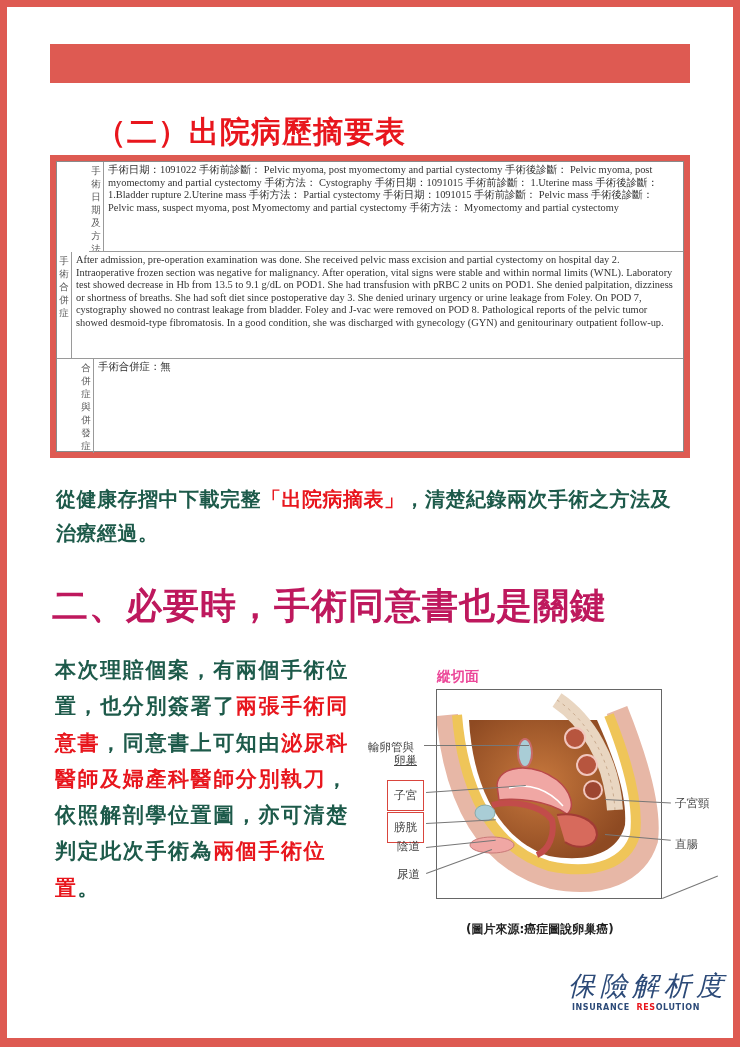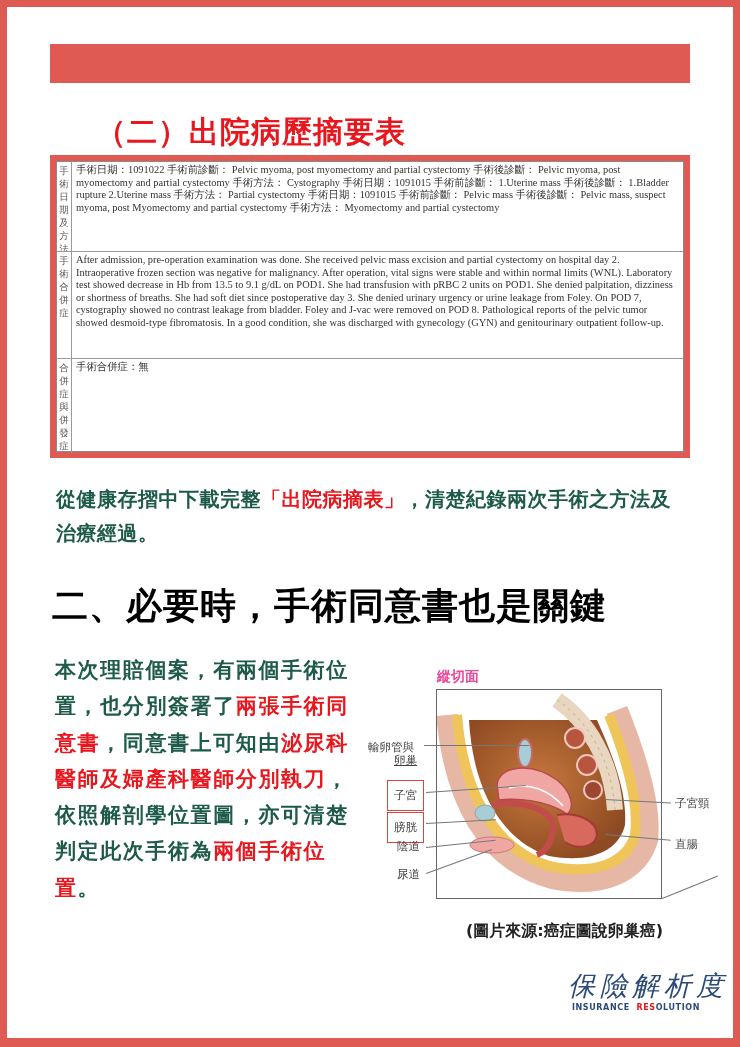--- a/index.html
+++ b/index.html
@@ -20,44 +20,44 @@
   }
   .record-box {
     position: absolute; left: 50px; top: 155px; width: 640px; height: 303px;
     border: 6px solid #de5a52; background: #fff;
   }
   .record-table {
     position: absolute; left: 0; top: 0; right: 0; bottom: 0;
     border: 1px solid #8a8a8a; border-collapse: collapse; width: 100%;
   }
   .record-row { display: flex; border-bottom: 1px solid #9a9a9a; }
-  .record-row:last-child { border-bottom: none; }
+  .record-row:last-child { border-bottom: none; padding-left: 22px; }
   .row-label {
     width: 15px; flex: 0 0 15px; border-right: 1px solid #9a9a9a;
     font-family: "DejaVu Serif", serif; font-size: 9.5px; line-height: 13px;
     color: #555; text-align: center; padding-top: 2px; overflow: hidden;
     word-break: break-all;
   }
   .row-content {
     flex: 1; padding: 2px 4px 0 4px;
     font-family: "Liberation Serif", "DejaVu Serif", serif;
     font-size: 10.4px; line-height: 12.6px; color: #333;
   }
-  .row1 { height: 90px; }
+  .row1 { height: 90px; margin-left: 32px; }
   .row2 { height: 107px; }
   .row3 { height: 94px; }
   .green-para {
     position: absolute; left: 56px; top: 482px; width: 630px;
     font-size: 20px; font-weight: bold; color: #1d5a4a; line-height: 34px;
     letter-spacing: 0.5px;
   }
   .red { color: #e8161d; }
   .big-heading {
     position: absolute; left: 52px; top: 582px;
-    font-size: 36px; font-weight: bold; color: #000000; letter-spacing: 1px;
+    font-size: 36px; font-weight: bold; color: #be185d; letter-spacing: 1px;
     white-space: nowrap;
   }
   .claim-para {
     position: absolute; left: 55px; top: 652px; width: 312px;
     font-size: 21px; font-weight: bold; color: #1d5a4a; line-height: 36.3px;
     letter-spacing: 1.6px;
   }
   .figure-title {
     position: absolute; left: 437px; top: 668px;
     font-size: 14px; font-weight: bold; color: #ec4899;
@@ -66,21 +66,21 @@
     position: absolute; left: 436px; top: 689px; width: 226px; height: 210px;
     border: 1px solid #666; overflow: hidden; background: #fff;
   }
   .fig-label {
     position: absolute; font-size: 11.5px; color: #444; white-space: nowrap; line-height: 13px;
   }
   .fig-label.boxed { border: 1.5px solid #d9453d; padding: 8px 6px; }
   .fig-line { position: absolute; height: 1px; background: #777; transform-origin: 0 0; }
   .caption {
     position: absolute; left: 466px; top: 921px;
-    font-size: 16px; font-weight: bold; color: #222; white-space: nowrap;
+    font-size: 12px; font-weight: bold; color: #222; white-space: nowrap;
   }
   .logo-cn {
     position: absolute; left: 568px; top: 968px;
     font-family: Liberation Serif, serif; font-size: 27px; color: #2c4a78;
     letter-spacing: 5px; font-style: italic; white-space: nowrap;
   }
   .logo-en {
     position: absolute; left: 572px; top: 1003px;
     font-size: 8px; font-weight: bold; color: #2c4a78; letter-spacing: 0.6px; white-space: nowrap;
   }

